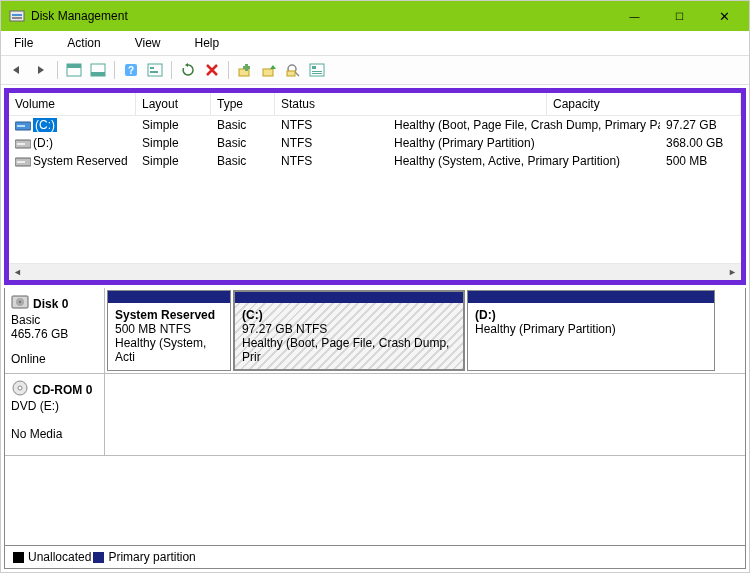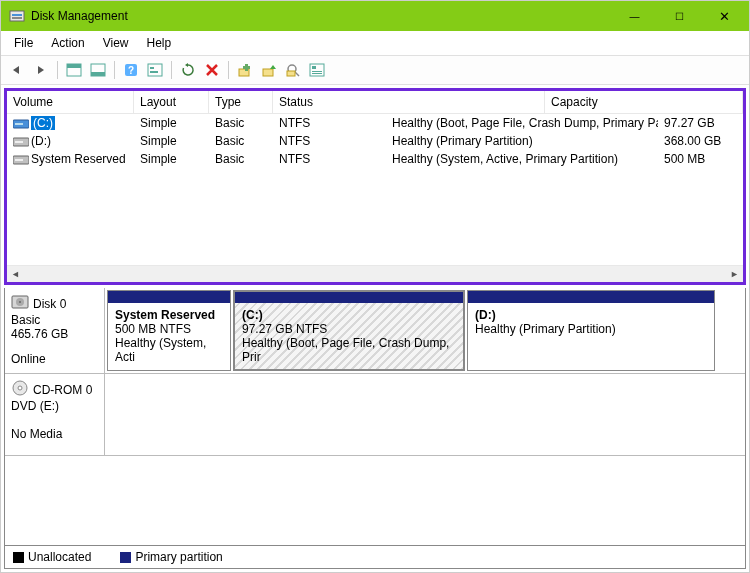--- a/index.html
+++ b/index.html
@@ -21,33 +21,33 @@
     display: flex;
     align-items: center;
     padding: 0 2px 0 8px;
     background: #84cc16;
   }
   .titlebar .ticon { width:16px; height:16px; margin-right:6px; }
   .titlebar .title { flex:1; font-size:12px; }
   .winctrl { display:flex; }
   .winbtn { width:45px; height:29px; display:flex; align-items:center; justify-content:center; font-family:"Segoe UI Symbol",sans-serif; font-size:10px; }
   .winbtn.close { font-size:13px; }
-  .menubar { padding: 3px 6px; display:flex; gap:4px; }
+  .menubar { padding: 3px 6px; display:flex; gap:20px; }
   .menuitem { padding:2px 7px; }
   .toolbar {
     display:flex; align-items:center; padding:3px 5px; gap:2px;
     border-top:1px solid #e0e0e0; border-bottom:1px solid #e0e0e0;
     background:#fdfdfd;
   }
   .tbtn { width:22px; height:22px; display:flex; align-items:center; justify-content:center; border:1px solid transparent; }
   .tsep { width:1px; height:18px; background:#ccc; margin:0 3px; }
   .vlist {
     flex: 0 0 auto;
     height: 197px;
-    border: 3px solid #6d28d9;
+    border: 5px solid #6d28d9;
     margin: 3px;
     display:flex; flex-direction:column;
     overflow:hidden;
   }
   .vhead { display:flex; background:#fff; border-bottom:1px solid #e8e8e8; font-size:12px; }
   .vcol { padding:4px 6px; border-right:1px solid #e8e8e8; white-space:nowrap; overflow:hidden; }
   .c-vol{width:127px;} .c-lay{width:75px;} .c-typ{width:64px;} .c-fs{width:113px;} .c-stat{width:272px;} .c-cap{flex:1;}
   .vbody { flex:1; overflow:hidden; }
   .vrow { display:flex; padding:1px 0; align-items:center; }
   .vrow .vcell { padding:1px 6px; white-space:nowrap; overflow:hidden; }
@@ -60,35 +60,35 @@
   .graphical {
     flex:1; margin:0 3px 0 3px; display:flex; flex-direction:column;
     border-left:1px solid #888; border-right:1px solid #888; border-bottom:1px solid #888;
     overflow:hidden; background:#fff;
   }
   .diskrow { display:flex; border-bottom:1px solid #bbb; min-height:82px; }
   .diskmeta {
     width:100px; padding:6px 6px; border-right:1px solid #bbb;
     display:flex; flex-direction:column; gap:0;
   }
-  .diskmeta .dname { font-weight:normal; display:flex; align-items:center; gap:4px;}
+  .diskmeta .dname { font-weight:bold; display:flex; align-items:center; gap:4px;}
   .diskparts { flex:1; display:flex; padding:2px; gap:2px; }
   .part {
     border:1px solid #888; display:flex; flex-direction:column; overflow:hidden;
   }
   .part .phdr { height:12px; background:#1a237e; }
   .part .pbody { padding:5px 7px; flex:1; }
   .part .pname { font-weight:bold; }
   .part.selected {
     background-image: repeating-linear-gradient(135deg,#f5f5f5 0,#f5f5f5 4px,#d8d8d8 4px,#d8d8d8 6px);
     border:2px solid #888;
   }
   .part.selected .phdr { margin:-1px -1px 0 -1px; }
   .legend {
-    padding:4px 8px; display:flex; gap:29px; align-items:center;
+    padding:4px 8px; display:flex; gap:2px; align-items:center;
     border:1px solid #888; border-top:none; margin:0 3px 3px 3px; background:#fff;
   }
   .swatch { width:11px; height:11px; display:inline-block; margin-right:4px; vertical-align:middle; }
 </style>
 </head>
 <body>
 
 <div class="titlebar">
   <span class="ticon">
     <svg width="16" height="16" viewBox="0 0 16 16">

